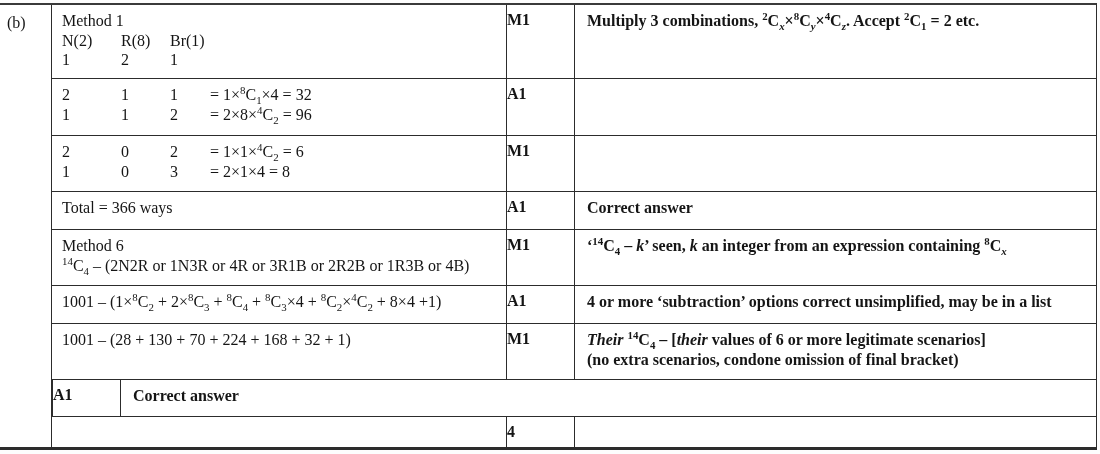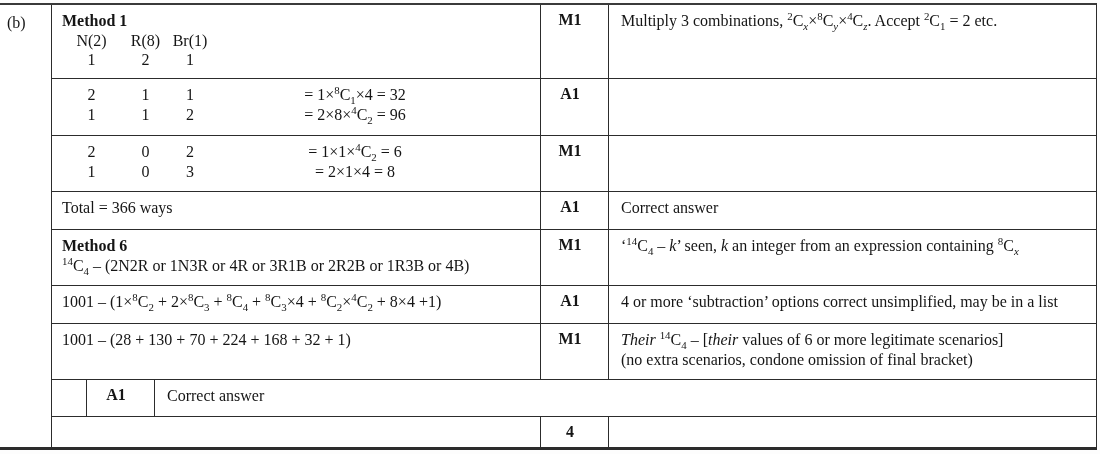--- a/index.html
+++ b/index.html
@@ -26,29 +26,29 @@
   .row:last-child{border-bottom:none;}
   .r0{height:74px}.r1{height:57px}.r2{height:56px}.r3{height:38px}
   .r4{height:56px}.r5{height:38px}.r6{height:56px}.r7{height:37px}.r8{height:30px}
   .cell-work{
     width:454px;flex:0 0 454px;box-sizing:border-box;
     padding:6px 6px 2px 10px;line-height:1.22;white-space:nowrap;
   }
   .cell-mark{
     width:69px;flex:0 0 69px;box-sizing:border-box;
     border-left:1.6px solid #2c2c2c;border-right:1.6px solid #2c2c2c;
-    text-align:center;padding:6px 9px 0 0;font-weight:bold;margin-left:34px;
+    text-align:left;padding:6px 9px 0 0;font-weight:bold;
   }
   .cell-desc{
     flex:1;box-sizing:border-box;min-width:0;
-    padding:6px 10px 0 12px;line-height:1.25;
+    padding:6px 10px 0 12px;line-height:1.25;font-weight:bold;
   }
-  .bold{font-weight:bold;}
+  .bold{font-weight:normal;}
   .work-grid{display:grid;grid-template-columns:59px 49px 40px auto;}
-  .work-grid span{white-space:nowrap;text-align:center;}
+  .work-grid span{white-space:nowrap;}
   sup{font-size:0.68em;line-height:0;}
   sub{font-size:0.68em;line-height:0;}
 </style>
 </head>
 <body>
 
 <div class="sheet">
   <div class="mark-table">
 
     <div class="label-col">(b)</div>

